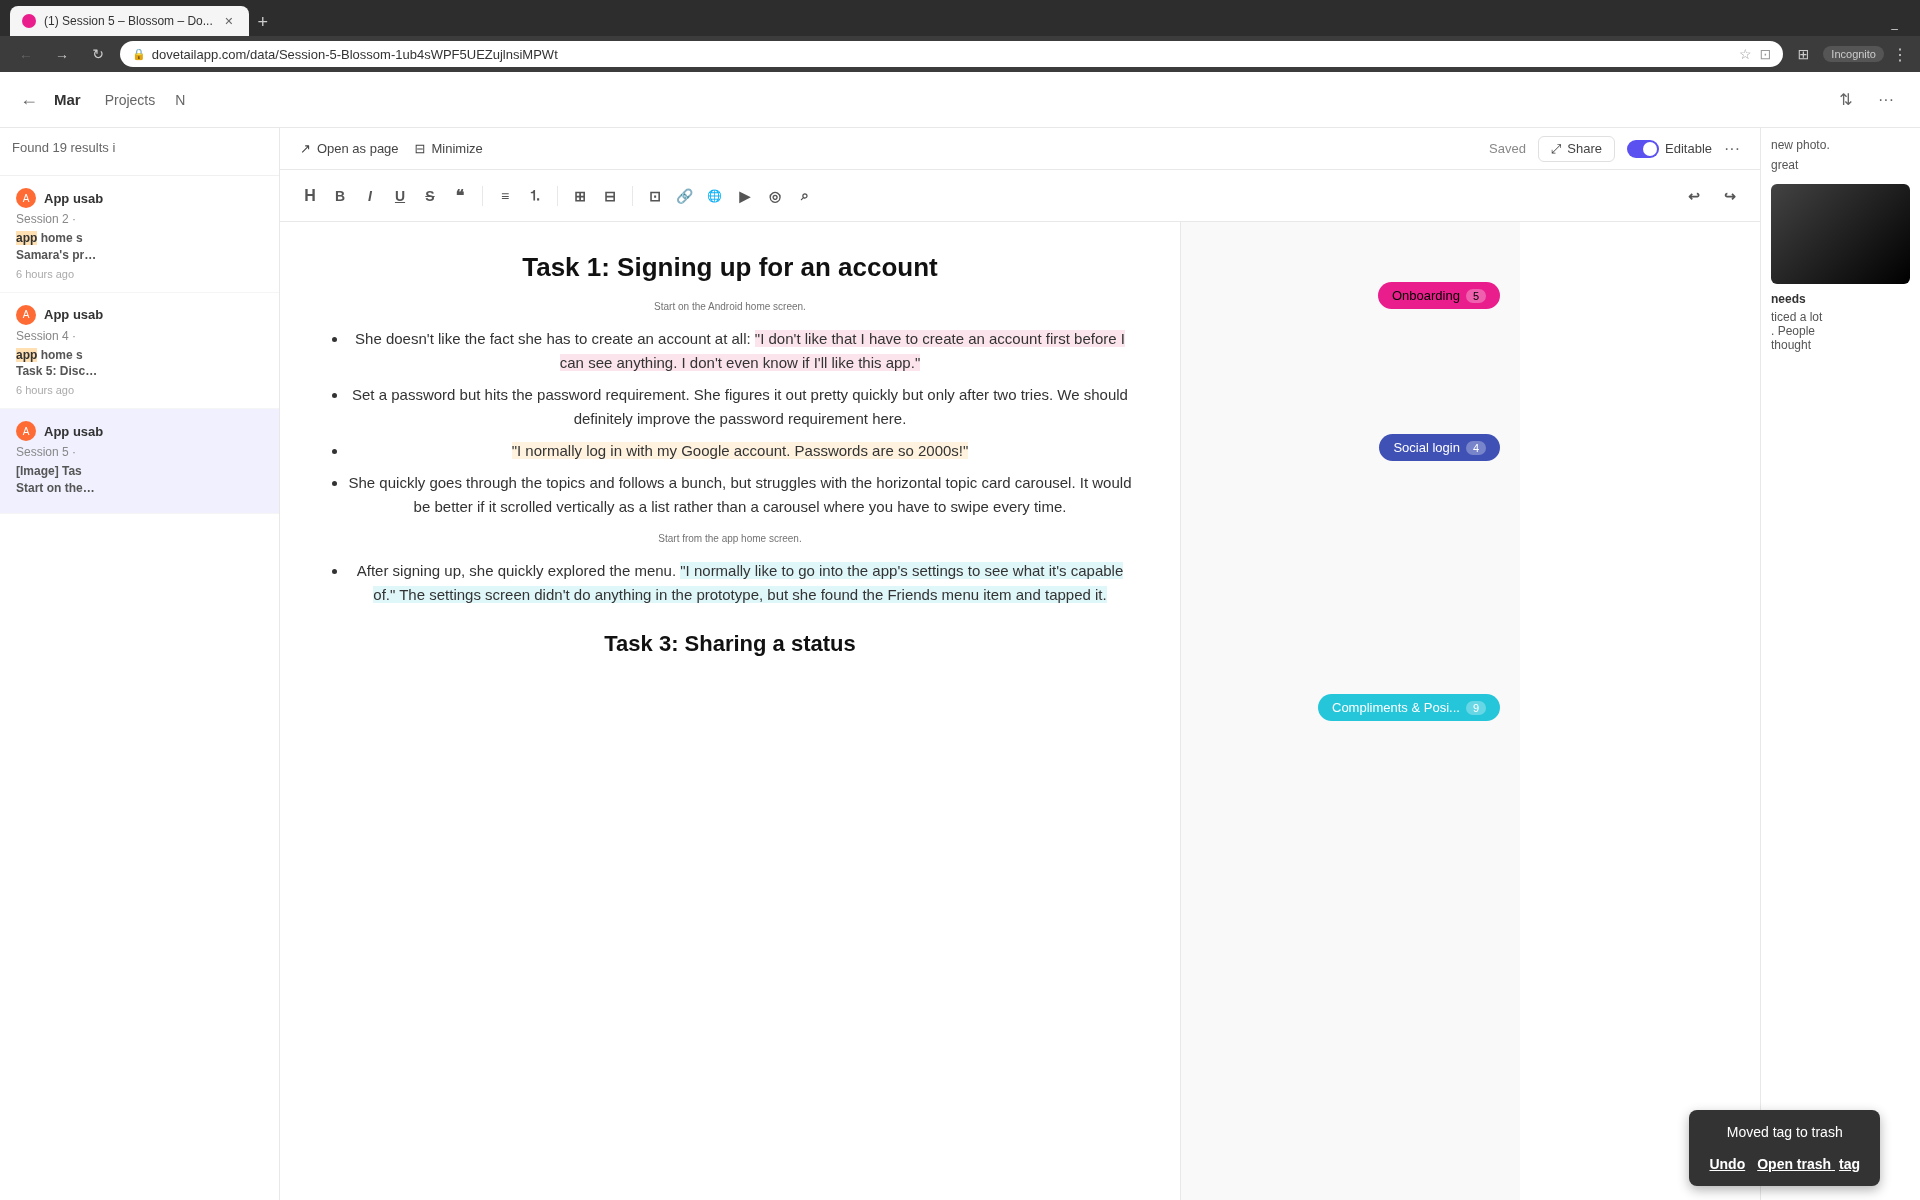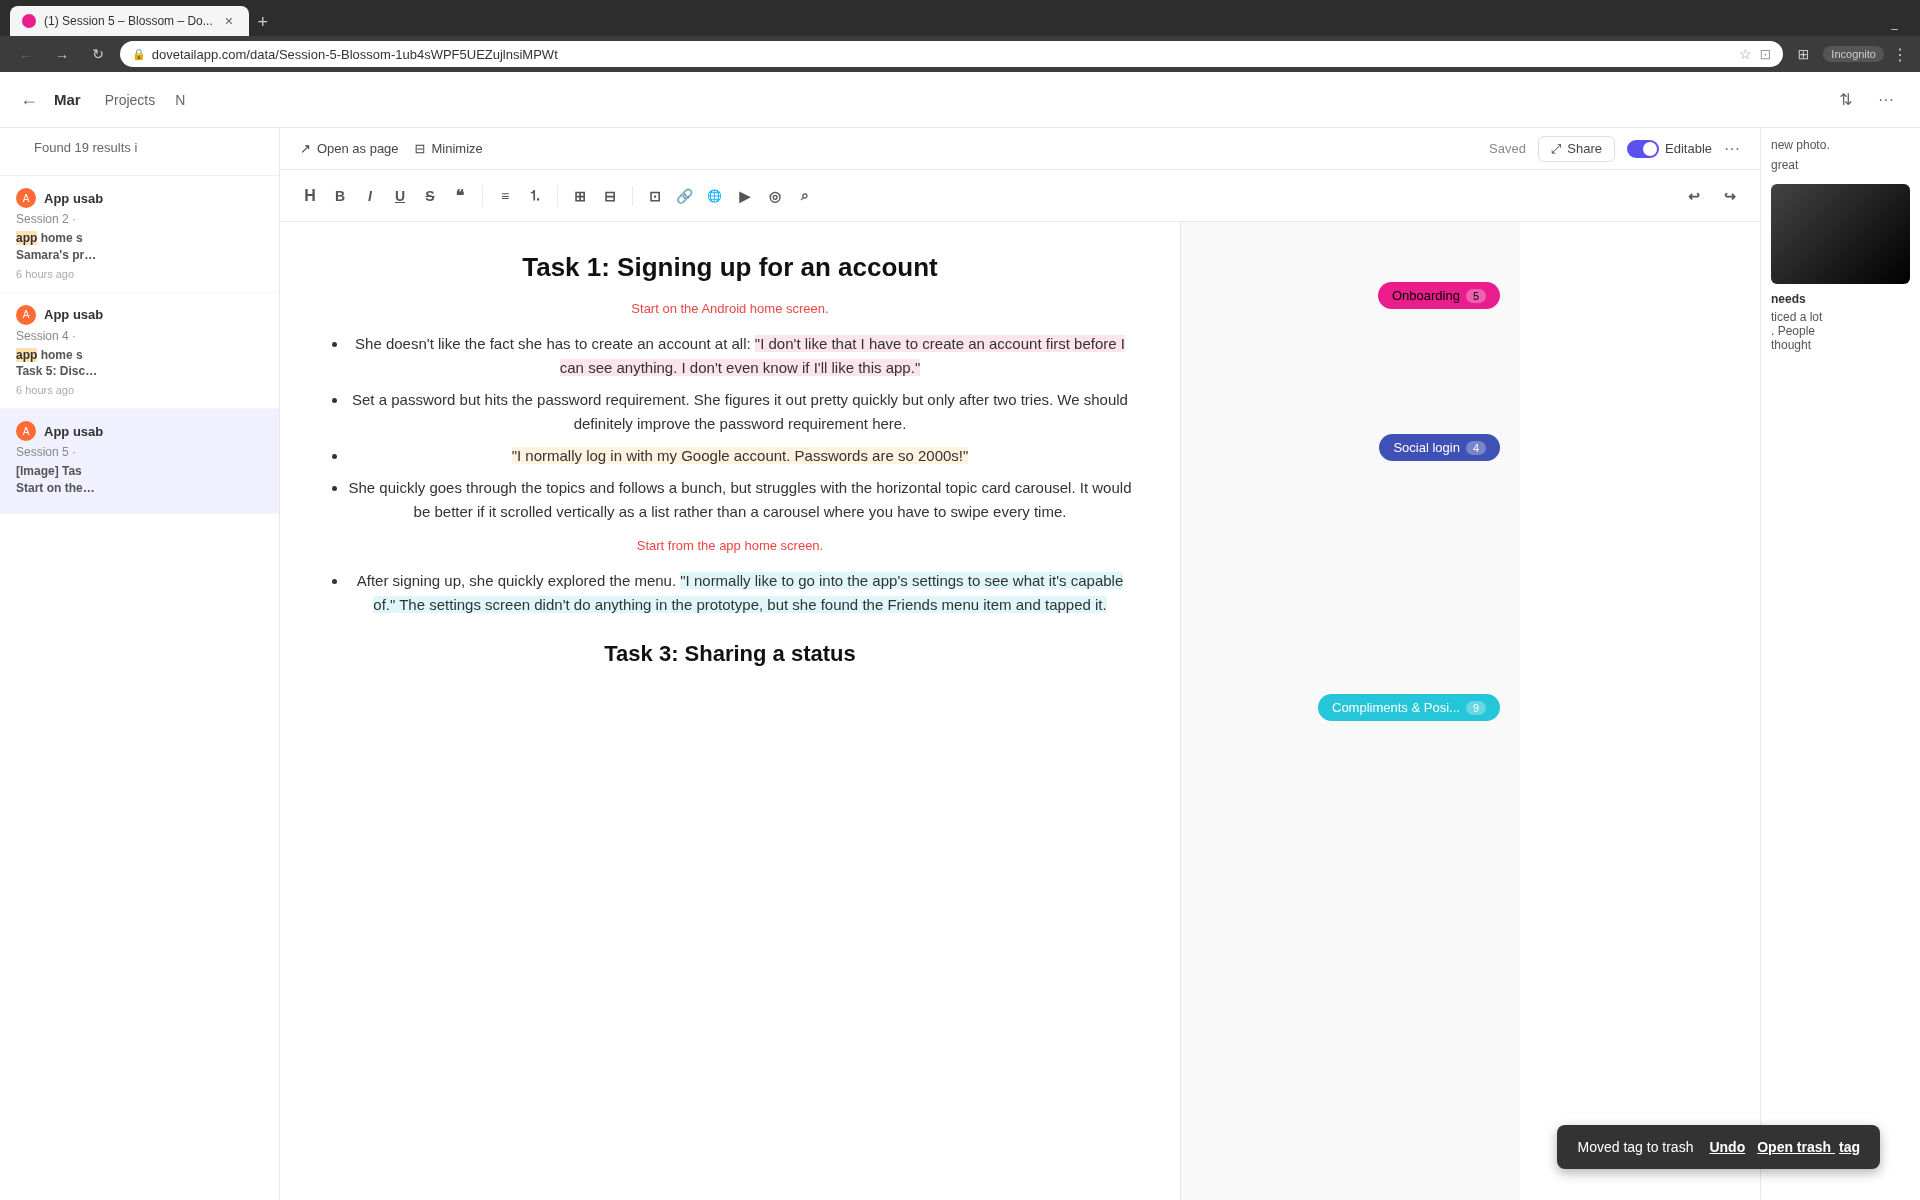--- a/index.html
+++ b/index.html
@@ -33,21 +33,21 @@
     .header-nav { display: flex; gap: 20px; margin-left: 8px; }
     .header-nav-item { font-size: 14px; color: #666; cursor: pointer; padding: 4px 0; }
     .header-right { margin-left: auto; display: flex; align-items: center; gap: 12px; }
     .header-icon-btn { color: #666; cursor: pointer; font-size: 16px; width: 28px; height: 28px; display: flex; align-items: center; justify-content: center; border-radius: 4px; }
 
     
     .main-content { flex: 1; display: flex; overflow: hidden; }
 
     
     .search-sidebar { width: 280px; background: #fff; border-right: 1px solid #e8e8e8; display: flex; flex-direction: column; overflow: hidden; }
-    .search-header { padding: 12px 34px; border-bottom: 1px solid #f0f0f0; }
+    .search-header { padding: 12px 12px; border-bottom: 1px solid #f0f0f0; }
     .search-results-count { font-size: 13px; color: #666; margin-bottom: 8px; }
     .search-results-list { flex: 1; overflow-y: auto; }
     .search-result-item { padding: 12px 16px; border-bottom: 1px solid #f5f5f5; cursor: pointer; }
     .result-header { display: flex; align-items: center; gap: 8px; margin-bottom: 4px; }
     .result-icon { width: 20px; height: 20px; border-radius: 50%; background: #ff6b35; display: flex; align-items: center; justify-content: center; color: #fff; font-size: 10px; flex-shrink: 0; }
     .result-title { font-size: 13px; font-weight: 600; color: #333; white-space: nowrap; overflow: hidden; text-overflow: ellipsis; text-align: center; }
     .result-subtitle { font-size: 12px; color: #888; margin-bottom: 4px; }
     .result-snippet { font-size: 12px; color: #555; line-height: 1.4; display: -webkit-box; -webkit-line-clamp: 2; -webkit-box-orient: vertical; overflow: hidden; font-weight: bold; }
     .result-snippet .highlight { background: #ffe0b2; color: #333; }
     .result-time { font-size: 11px; color: #aaa; margin-top: 4px; }
@@ -69,36 +69,36 @@
     
     .doc-header-bar { height: 42px; background: #fff; border-bottom: 1px solid #e8e8e8; display: flex; align-items: center; padding: 0 20px; gap: 16px; }
     .open-page-btn { display: flex; align-items: center; gap: 6px; font-size: 13px; color: #444; cursor: pointer; }
     .minimize-btn { display: flex; align-items: center; gap: 6px; font-size: 13px; color: #444; cursor: pointer; }
 
     
     .doc-body { flex: 1; overflow-y: auto; display: flex; }
     .doc-content { flex: 1; padding: 30px 48px; max-width: 900px; text-align: center; }
     .doc-h1 { font-size: 26px; font-weight: 700; color: #111; margin-bottom: 16px; }
     .doc-h2 { font-size: 22px; font-weight: 700; color: #111; margin-bottom: 12px; margin-top: 24px; }
-    .doc-para { font-size: 13px; color: #ef4444; line-height: 1.6; margin-bottom: 12px; }
+    .doc-para { font-size: 10px; color: #737373; line-height: 1.6; margin-bottom: 12px; }
     .doc-list { padding-left: 20px; margin-bottom: 12px; }
     .doc-list li { font-size: 15px; color: #333; line-height: 1.6; margin-bottom: 8px; }
     .highlight-yellow { background: #fff3e0; }
     .highlight-pink { background: #fce4ec; }
 
     
     .tag-panel { width: 340px; border-left: 1px solid #e8e8e8; background: #f9f9f9; padding: 20px; overflow-y: auto; }
     .tag-chip { display: inline-flex; align-items: center; gap: 6px; padding: 6px 14px; border-radius: 20px; font-size: 13px; font-weight: 500; cursor: pointer; margin-bottom: 12px; }
     .tag-chip-onboarding { background: #e91e8c; color: #000000; align-items: flex-end; }
     .tag-chip-social { background: #3f51b5; color: #fff; }
     .tag-chip-compliments { background: #26c6da; color: #fff; }
     .tag-count { background: rgba(255,255,255,0.3); border-radius: 10px; padding: 1px 7px; font-size: 11px; }
 
     
-    .toast { position: fixed; bottom: 31px; right: 40px; background: #333; color: #fff; padding: 14px 20px; border-radius: 8px; display: flex; align-items: center; gap: 16px; font-size: 14px; z-index: 1000; box-shadow: 0 4px 12px rgba(0,0,0,0.3); }
+    .toast { position: fixed; bottom: 14px; right: 40px; background: #333; color: #fff; padding: 14px 20px; border-radius: 8px; display: flex; align-items: center; gap: 16px; font-size: 14px; z-index: 1000; box-shadow: 0 4px 12px rgba(0,0,0,0.3); flex-direction: column; }
     .toast-actions { display: flex; gap: 12px; }
     .toast-action { color: #fff; font-weight: 600; cursor: pointer; text-decoration: underline; }
 
     
     ::-webkit-scrollbar { width: 6px; }
     ::-webkit-scrollbar-track { background: transparent; }
     ::-webkit-scrollbar-thumb { background: #ddd; border-radius: 3px; }
 
     .partial-right { width: 160px; background: #fff; border-left: 1px solid #e8e8e8; overflow: hidden; padding: 10px; }
     .partial-image-card { width: 100%; height: 100px; background: linear-gradient(135deg, #8e9eab, #eef2f3); border-radius: 6px; margin-bottom: 8px; overflow: hidden; }

